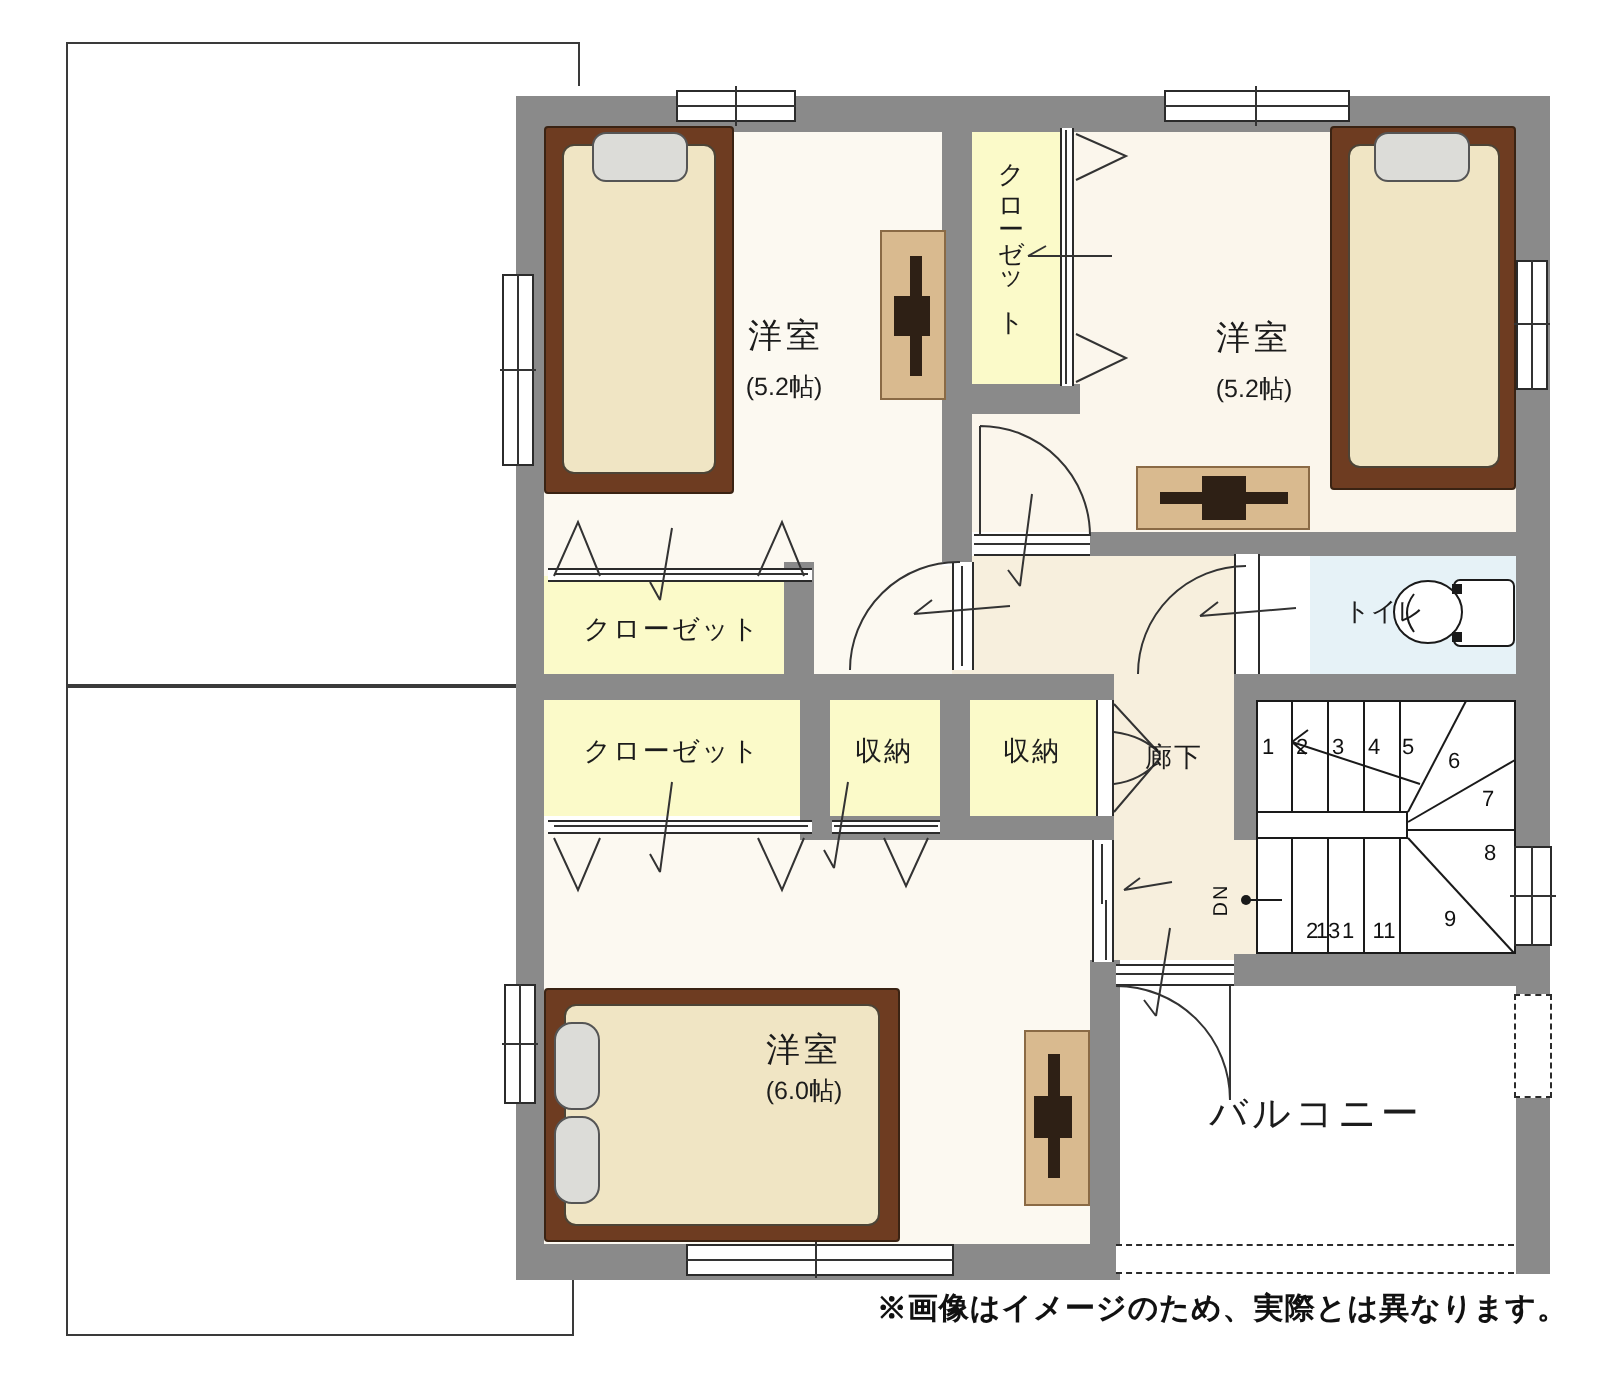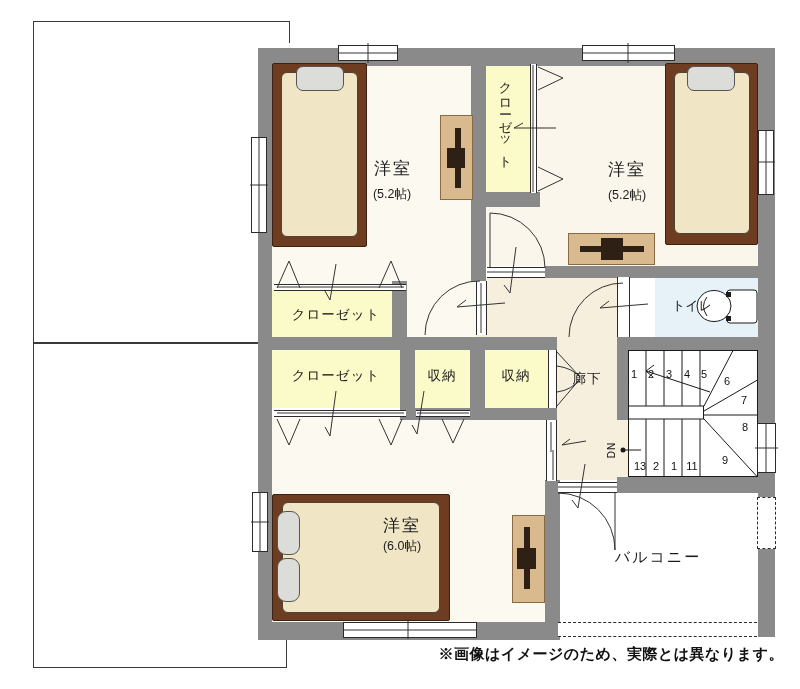--- a/index.html
+++ b/index.html
@@ -202,32 +202,32 @@
   <span class="lbl room-size" style="left:627px;top:195px;">(5.2帖)</span>
   <span class="lbl room-name" style="left:402px;top:525px;">洋室</span>
   <span class="lbl room-size" style="left:402px;top:546px;">(6.0帖)</span>
   <span class="vlbl" style="left:505px;top:72px;">クローゼット</span>
   <span class="lbl mid" style="left:336px;top:315px;">クローゼット</span>
   <span class="lbl mid" style="left:336px;top:376px;">クローゼット</span>
   <span class="lbl mid" style="left:442px;top:376px;">収納</span>
   <span class="lbl mid" style="left:516px;top:376px;">収納</span>
   <span class="lbl mid" style="left:587px;top:379px;">廊下</span>
   <span class="lbl" style="left:692px;top:306px;">トイレ</span>
-  <span class="lbl" style="left:658px;top:557px;font-size:15px;letter-spacing:2px;">バルコニー</span>
+  <span class="lbl" style="left:658px;top:557px;font-size:19px;letter-spacing:2px;">バルコニー</span>
 
   <span class="lbl snum" style="left:634px;top:374px;">1</span>
   <span class="lbl snum" style="left:651px;top:374px;">2</span>
   <span class="lbl snum" style="left:669px;top:374px;">3</span>
   <span class="lbl snum" style="left:687px;top:374px;">4</span>
   <span class="lbl snum" style="left:704px;top:374px;">5</span>
   <span class="lbl snum" style="left:727px;top:381px;">6</span>
   <span class="lbl snum" style="left:744px;top:400px;">7</span>
   <span class="lbl snum" style="left:745px;top:427px;">8</span>
   <span class="lbl snum" style="left:725px;top:460px;">9</span>
   <span class="lbl snum" style="left:692px;top:466px;">11</span>
   <span class="lbl snum" style="left:674px;top:466px;">1</span>
   <span class="lbl snum" style="left:656px;top:466px;">2</span>
-  <span class="lbl snum" style="left:640px;top:466px;">13</span>
+  <span class="lbl snum" style="left:664px;top:466px;">13</span>
   <span class="dn" style="left:611px;top:450px;">DN</span>
 
   <div class="note">※画像はイメージのため、実際とは異なります。</div>
 
 </div>
 
 </body></html>

